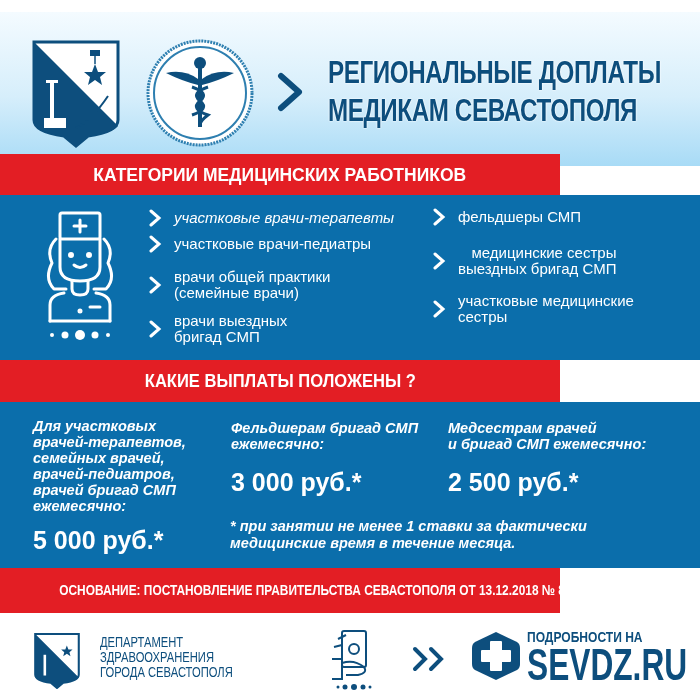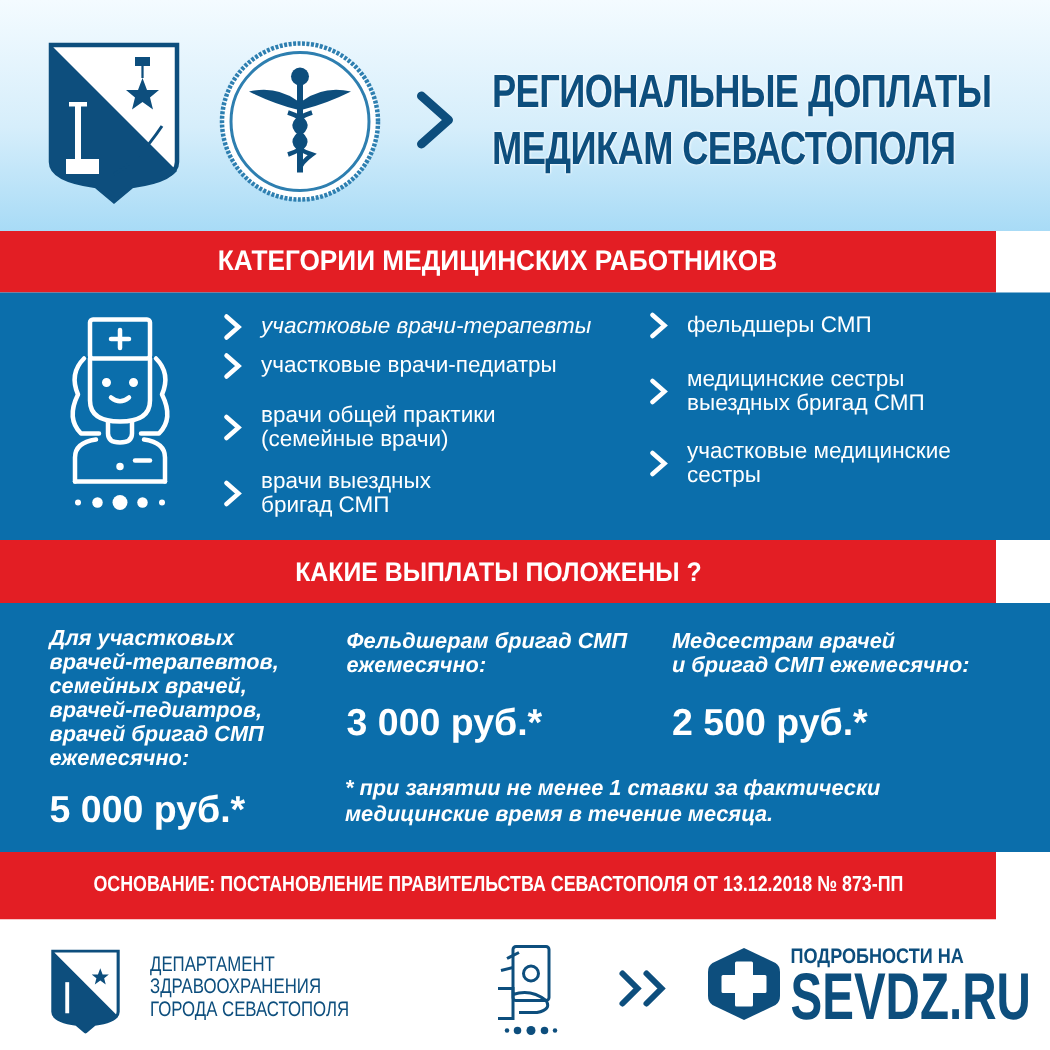--- a/index.html
+++ b/index.html
@@ -1,29 +1,29 @@
 <!DOCTYPE html>
 <html><head>
 <meta charset="utf-8">
 <style>
   * { box-sizing: border-box; margin: 0; padding: 0; }
   html, body { width: 700px; height: 700px; overflow: hidden; }
   body { font-family: "Liberation Sans", sans-serif; position: relative; background: #fff; }
 
-  .header { position: absolute; left: 0; top: 0; width: 700px; height: 154px;
+  .header { position: absolute; left: 0; top: 12px; width: 700px; height: 154px;
     background: linear-gradient(180deg, #f4fbff 0%, #d6eefb 55%, #a8dbf6 100%); padding-left: 33px; }
   .coat { position: absolute; left: 32px; top: 28px; width: 88px; height: 108px; }
   .caduceus { position: absolute; left: 146px; top: 27px; width: 108px; height: 108px; }
   .title-chevron { position: absolute; left: 275px; top: 60px; width: 30px; height: 40px; }
   .title { position: absolute; left: 328px; top: 42px; color: #0d4e7d;
     font-family: "Liberation Sans", sans-serif; font-weight: bold; font-size: 31px; line-height: 38px;
     letter-spacing: -0.5px; transform: scaleX(0.78); transform-origin: left top; white-space: nowrap;
     text-shadow: 0 0 2px #fff, 0 0 2px #fff; }
 
-  .band-red { position: absolute; left: 0; width: 664px; background: #e31e24; color: #fff;
+  .band-red { position: absolute; left: 0; width: 560px; background: #e31e24; color: #fff;
     text-align: center; font-weight: bold; }
   .band-blue { position: absolute; left: 0; width: 700px; background: #0b6eab; color: #fff; }
 
   .r1 { top: 154px; height: 41px; font-size: 19px; line-height: 41px; }
   .b1 { top: 195px; height: 165px; }
   .r2 { top: 360px; height: 42px; font-size: 18px; line-height: 42px; }
   .b2 { top: 402px; height: 166px; }
   .r3 { top: 568px; height: 45px; font-size: 14.5px; line-height: 45px; }
   .r1 span, .r2 span { display: inline-block; transform: scaleX(0.92); }
   .r3 span { display: inline-block; transform: scaleX(0.82); white-space: nowrap; }
@@ -135,21 +135,21 @@
       </svg>
     <span class="txt"><span>врачи выездных</span><br><span>бригад СМП</span></span>
   </div>
 
   <div class="cat-item" style="left:432px; top:13px;">
     <svg class="chev" viewBox="0 0 14 18">
         <polyline points="3,2 11,9 3,16" stroke="#fff" stroke-width="3" fill="none" stroke-linecap="round"></polyline>
       </svg>
     <span class="txt">фельдшеры СМП</span>
   </div>
-  <div class="cat-item" style="left:432px; top:50px;">
+  <div class="cat-item" style="left:432px; top:50px;text-align:right;">
     <svg class="chev" viewBox="0 0 14 18">
         <polyline points="3,2 11,9 3,16" stroke="#fff" stroke-width="3" fill="none" stroke-linecap="round"></polyline>
       </svg>
     <span class="txt"><span>медицинские сестры</span><br><span>выездных бригад СМП</span></span>
   </div>
   <div class="cat-item" style="left:432px; top:98px;">
     <svg class="chev" viewBox="0 0 14 18">
         <polyline points="3,2 11,9 3,16" stroke="#fff" stroke-width="3" fill="none" stroke-linecap="round"></polyline>
       </svg>
     <span class="txt"><span>участковые медицинские</span><br><span>сестры</span></span>

